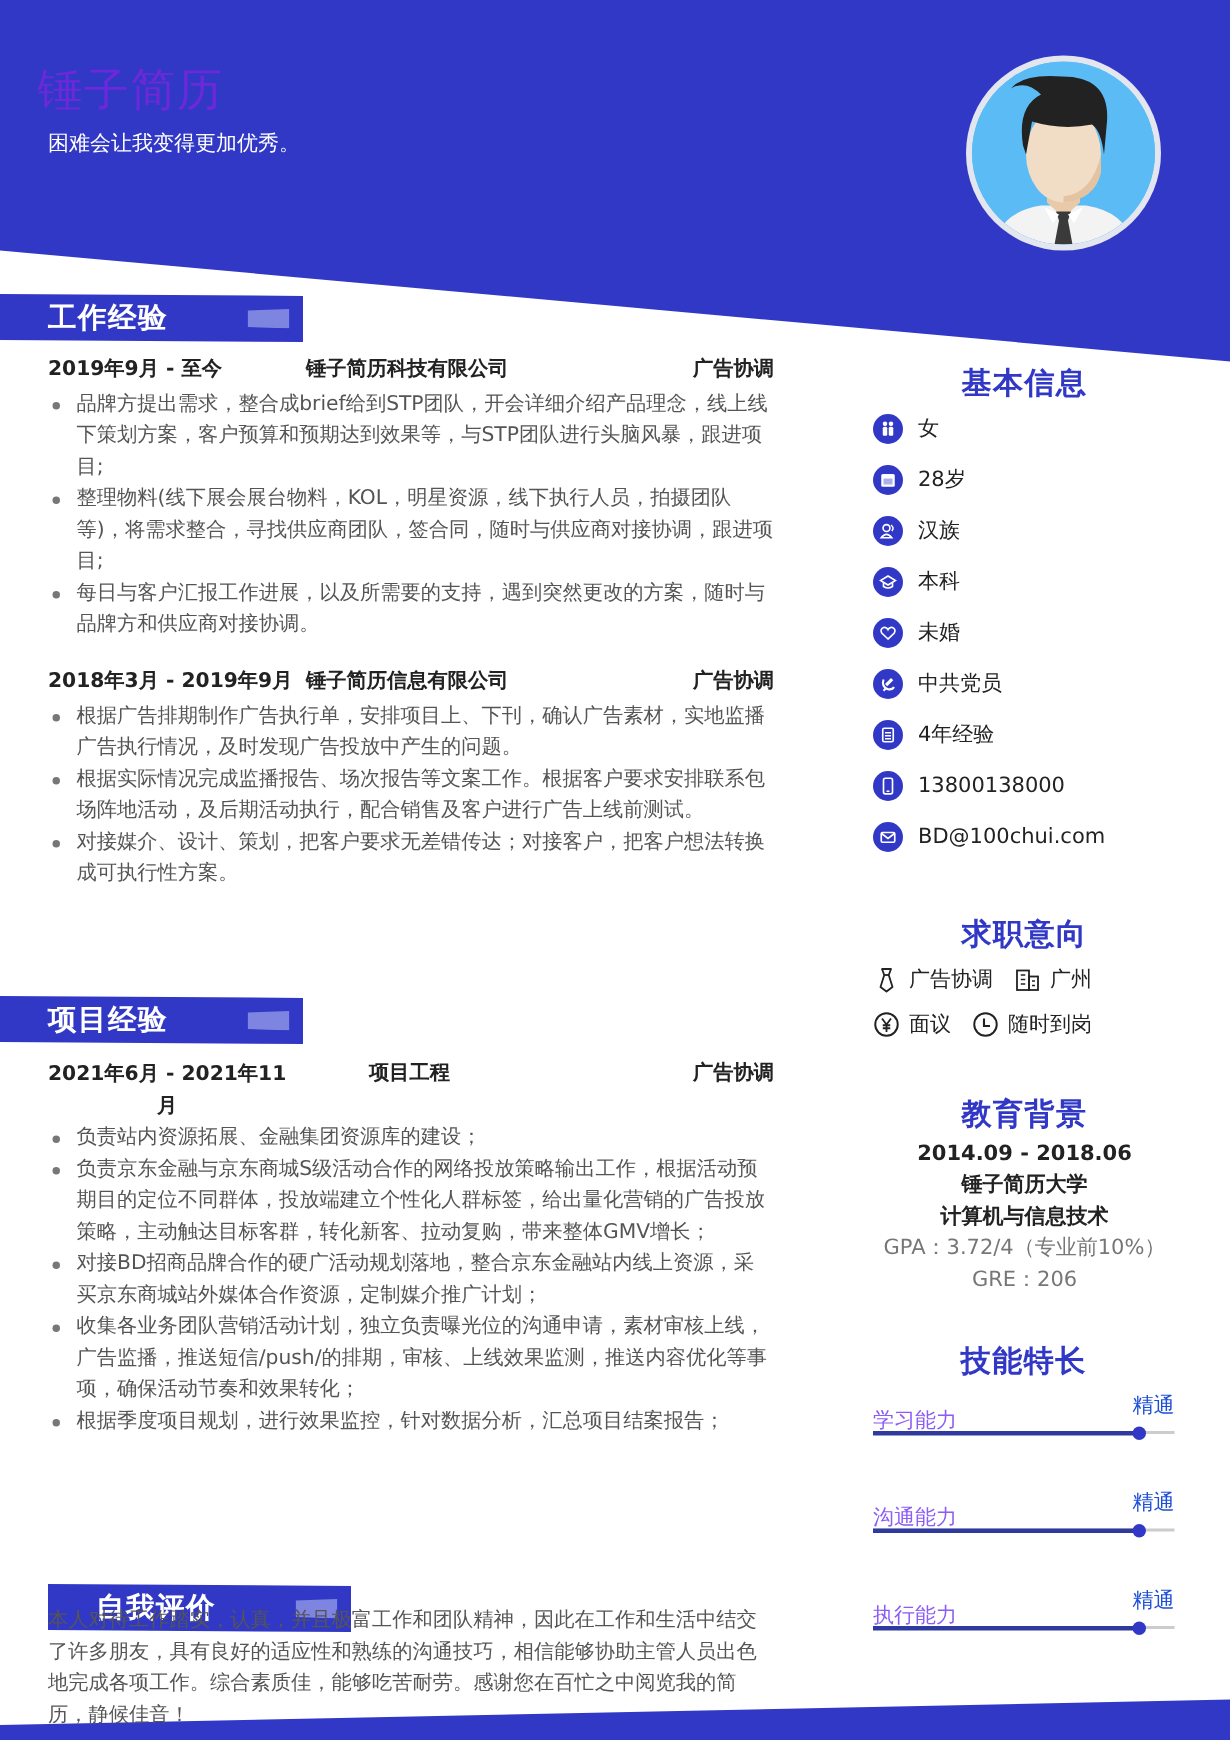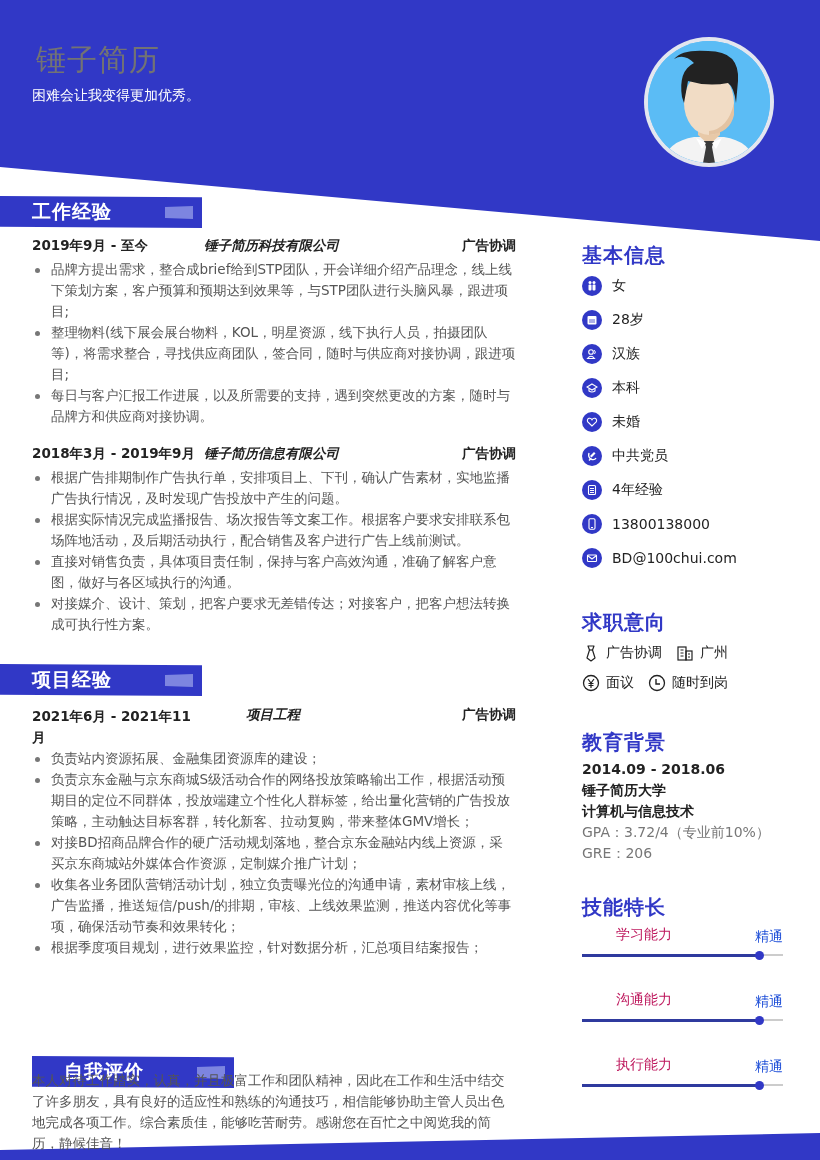--- a/index.html
+++ b/index.html
@@ -2,61 +2,61 @@
 <html><head>
   <meta charset="utf-8">
   <style>
     * { box-sizing: border-box; margin: 0; padding: 0; }
     html, body { width: 820px; height: 1160px; overflow: hidden; background: #ffffff; }
     body { position: relative; font-family: "DejaVu Sans", "Liberation Sans", sans-serif; color: #333; }
 
     .header-bg { position: absolute; left: 0; top: 0; width: 820px; height: 242px; }
     .footer-bg { position: absolute; left: 0; top: 1130px; width: 820px; height: 30px; }
 
-    .title { position: absolute; left: 36px; top: 40px; font-size: 30px; color: #737373; font-weight: normal; letter-spacing: 1px; }
+    .title { position: absolute; left: 25px; top: 40px; font-size: 30px; color: #6d28d9; font-weight: normal; letter-spacing: 1px; }
     .motto { position: absolute; left: 32px; top: 87px; font-size: 14px; color: #fff; }
 
     .avatar-wrap { position: absolute; left: 644px; top: 37px; width: 130px; height: 130px; border-radius: 50%; background: #e3e6ef; padding: 4px; }
     .avatar { width: 122px; height: 122px; border-radius: 50%; overflow: hidden; background: #5bbcf5; }
 
     
     .sec-bar { position: absolute; left: 0; width: 202px; height: 32px; background: #3138c6;
                clip-path: polygon(0 0, 100% 4%, 100% 100%, 0 96%); }
     .sec-bar .label { position: absolute; left: 32px; top: 3px; font-size: 19px; font-weight: bold; color: #fff; letter-spacing: 1px; }
     .sec-bar .deco { position: absolute; left: 165px; top: 10px; width: 28px; height: 13px; background: #7d85e0;
                      clip-path: polygon(0 8%, 100% 0, 100% 100%, 0 92%); }
 
     .left { position: absolute; left: 32px; width: 484px; }
     .job-head { position: relative; height: 22px; font-size: 13.5px; font-weight: bold; color: #222; }
     .job-head .date { position: absolute; left: 0; top: 0; }
-    .job-head .company { position: absolute; top: 0; font-style: italic; }
+    .job-head .company { position: absolute; top: 0; }
     .job-head .role { position: absolute; right: 0; top: 0; }
 
     ul.bullets { list-style: none; font-size: 13.5px; line-height: 21px; color: #555; }
     ul.bullets li { position: relative; padding-left: 19px; }
     ul.bullets li::before { content: ""; position: absolute; left: 3px; top: 9px; width: 5px; height: 5px; border-radius: 50%; background: #777; }
 
     .para { font-size: 13.5px; line-height: 21px; color: #555; }
 
     
-    .right { position: absolute; left: 582px; width: 202px; }
+    .right { position: absolute; left: 582px; width: 202px; text-align: center; }
     .r-title { font-size: 20px; font-weight: bold; color: #3138c6; letter-spacing: 1px; }
     .info-row { display: flex; align-items: center; height: 34px; font-size: 14px; color: #222; }
     .info-icon { width: 20px; height: 20px; border-radius: 50%; background: #3138c6; display: flex; align-items: center; justify-content: center; margin-right: 10px; flex-shrink: 0; }
     .info-icon svg { width: 12px; height: 12px; }
 
     .intent-row { display: flex; align-items: center; height: 30px; font-size: 14px; color: #222; }
     .intent-item { display: flex; align-items: center; margin-right: 14px; }
     .intent-item svg { width: 18px; height: 18px; margin-right: 6px; }
 
     .edu-bold { font-size: 14px; font-weight: bold; color: #222; line-height: 21px; }
     .edu-gray { font-size: 14px; color: #777; line-height: 21px; }
 
     .skill { position: relative; height: 65px; }
-    .skill .name { position: absolute; left: 0; top: 0; font-size: 14px; color: #be185d; margin-left: 34px; }
+    .skill .name { position: absolute; left: 0; top: 12px; font-size: 14px; color: #8b5cf6; }
     .skill .level { position: absolute; right: 0; top: 2px; font-size: 14px; color: #1d4ed8; }
     .skill .track { position: absolute; left: 0; right: 0; top: 28px; height: 2px; background: #cccccc; }
     .skill .fill { position: absolute; left: 0; top: 28px; height: 3px; background: #2f3a9e; }
     .skill .knob { position: absolute; top: 25px; width: 9px; height: 9px; border-radius: 50%; background: #3138c6; }
   </style>
 </head>
 <body>
 
 <svg class="header-bg" viewBox="0 0 820 242" preserveAspectRatio="none">
   <polygon points="0,0 820,0 820,241 0,167" fill="#3138c6"></polygon>
@@ -105,33 +105,32 @@
 
 <div class="left" style="top:445px;">
   <div class="job-head">
     <span class="date">2018年3月 - 2019年9月</span>
     <span class="company" style="left:172px;">锤子简历信息有限公司</span>
     <span class="role">广告协调</span>
   </div>
   <ul class="bullets">
     <li>根据广告排期制作广告执行单，安排项目上、下刊，确认广告素材，实地监播广告执行情况，及时发现广告投放中产生的问题。</li>
     <li>根据实际情况完成监播报告、场次报告等文案工作。根据客户要求安排联系包场阵地活动，及后期活动执行，配合销售及客户进行广告上线前测试。</li>
-    <li>直接对销售负责，具体项目责任制，保持与客户高效沟通，准确了解客户意图，做好与各区域执行的沟通。</li>
     <li>对接媒介、设计、策划，把客户要求无差错传达；对接客户，把客户想法转换成可执行性方案。</li>
   </ul>
 </div>
 
 <div class="sec-bar" style="top:664px;">
   <span class="label">项目经验</span>
   <span class="deco"></span>
 </div>
 
 <div class="left" style="top:706px;">
   <div class="job-head" style="height:42px;">
-    <span class="date" style="line-height:21px;">
+    <span class="date" style="line-height:21px;text-align:center;">
       <span>2021年6月 - 2021年11</span><br>
       <span>月</span>
     </span>
     <span class="company" style="left:214px;">项目工程</span>
     <span class="role">广告协调</span>
   </div>
   <ul class="bullets">
     <li>负责站内资源拓展、金融集团资源库的建设；</li>
     <li>负责京东金融与京东商城S级活动合作的网络投放策略输出工作，根据活动预期目的定位不同群体，投放端建立个性化人群标签，给出量化营销的广告投放策略，主动触达目标客群，转化新客、拉动复购，带来整体GMV增长；</li>
     <li>对接BD招商品牌合作的硬广活动规划落地，整合京东金融站内线上资源，采买京东商城站外媒体合作资源，定制媒介推广计划；</li>

